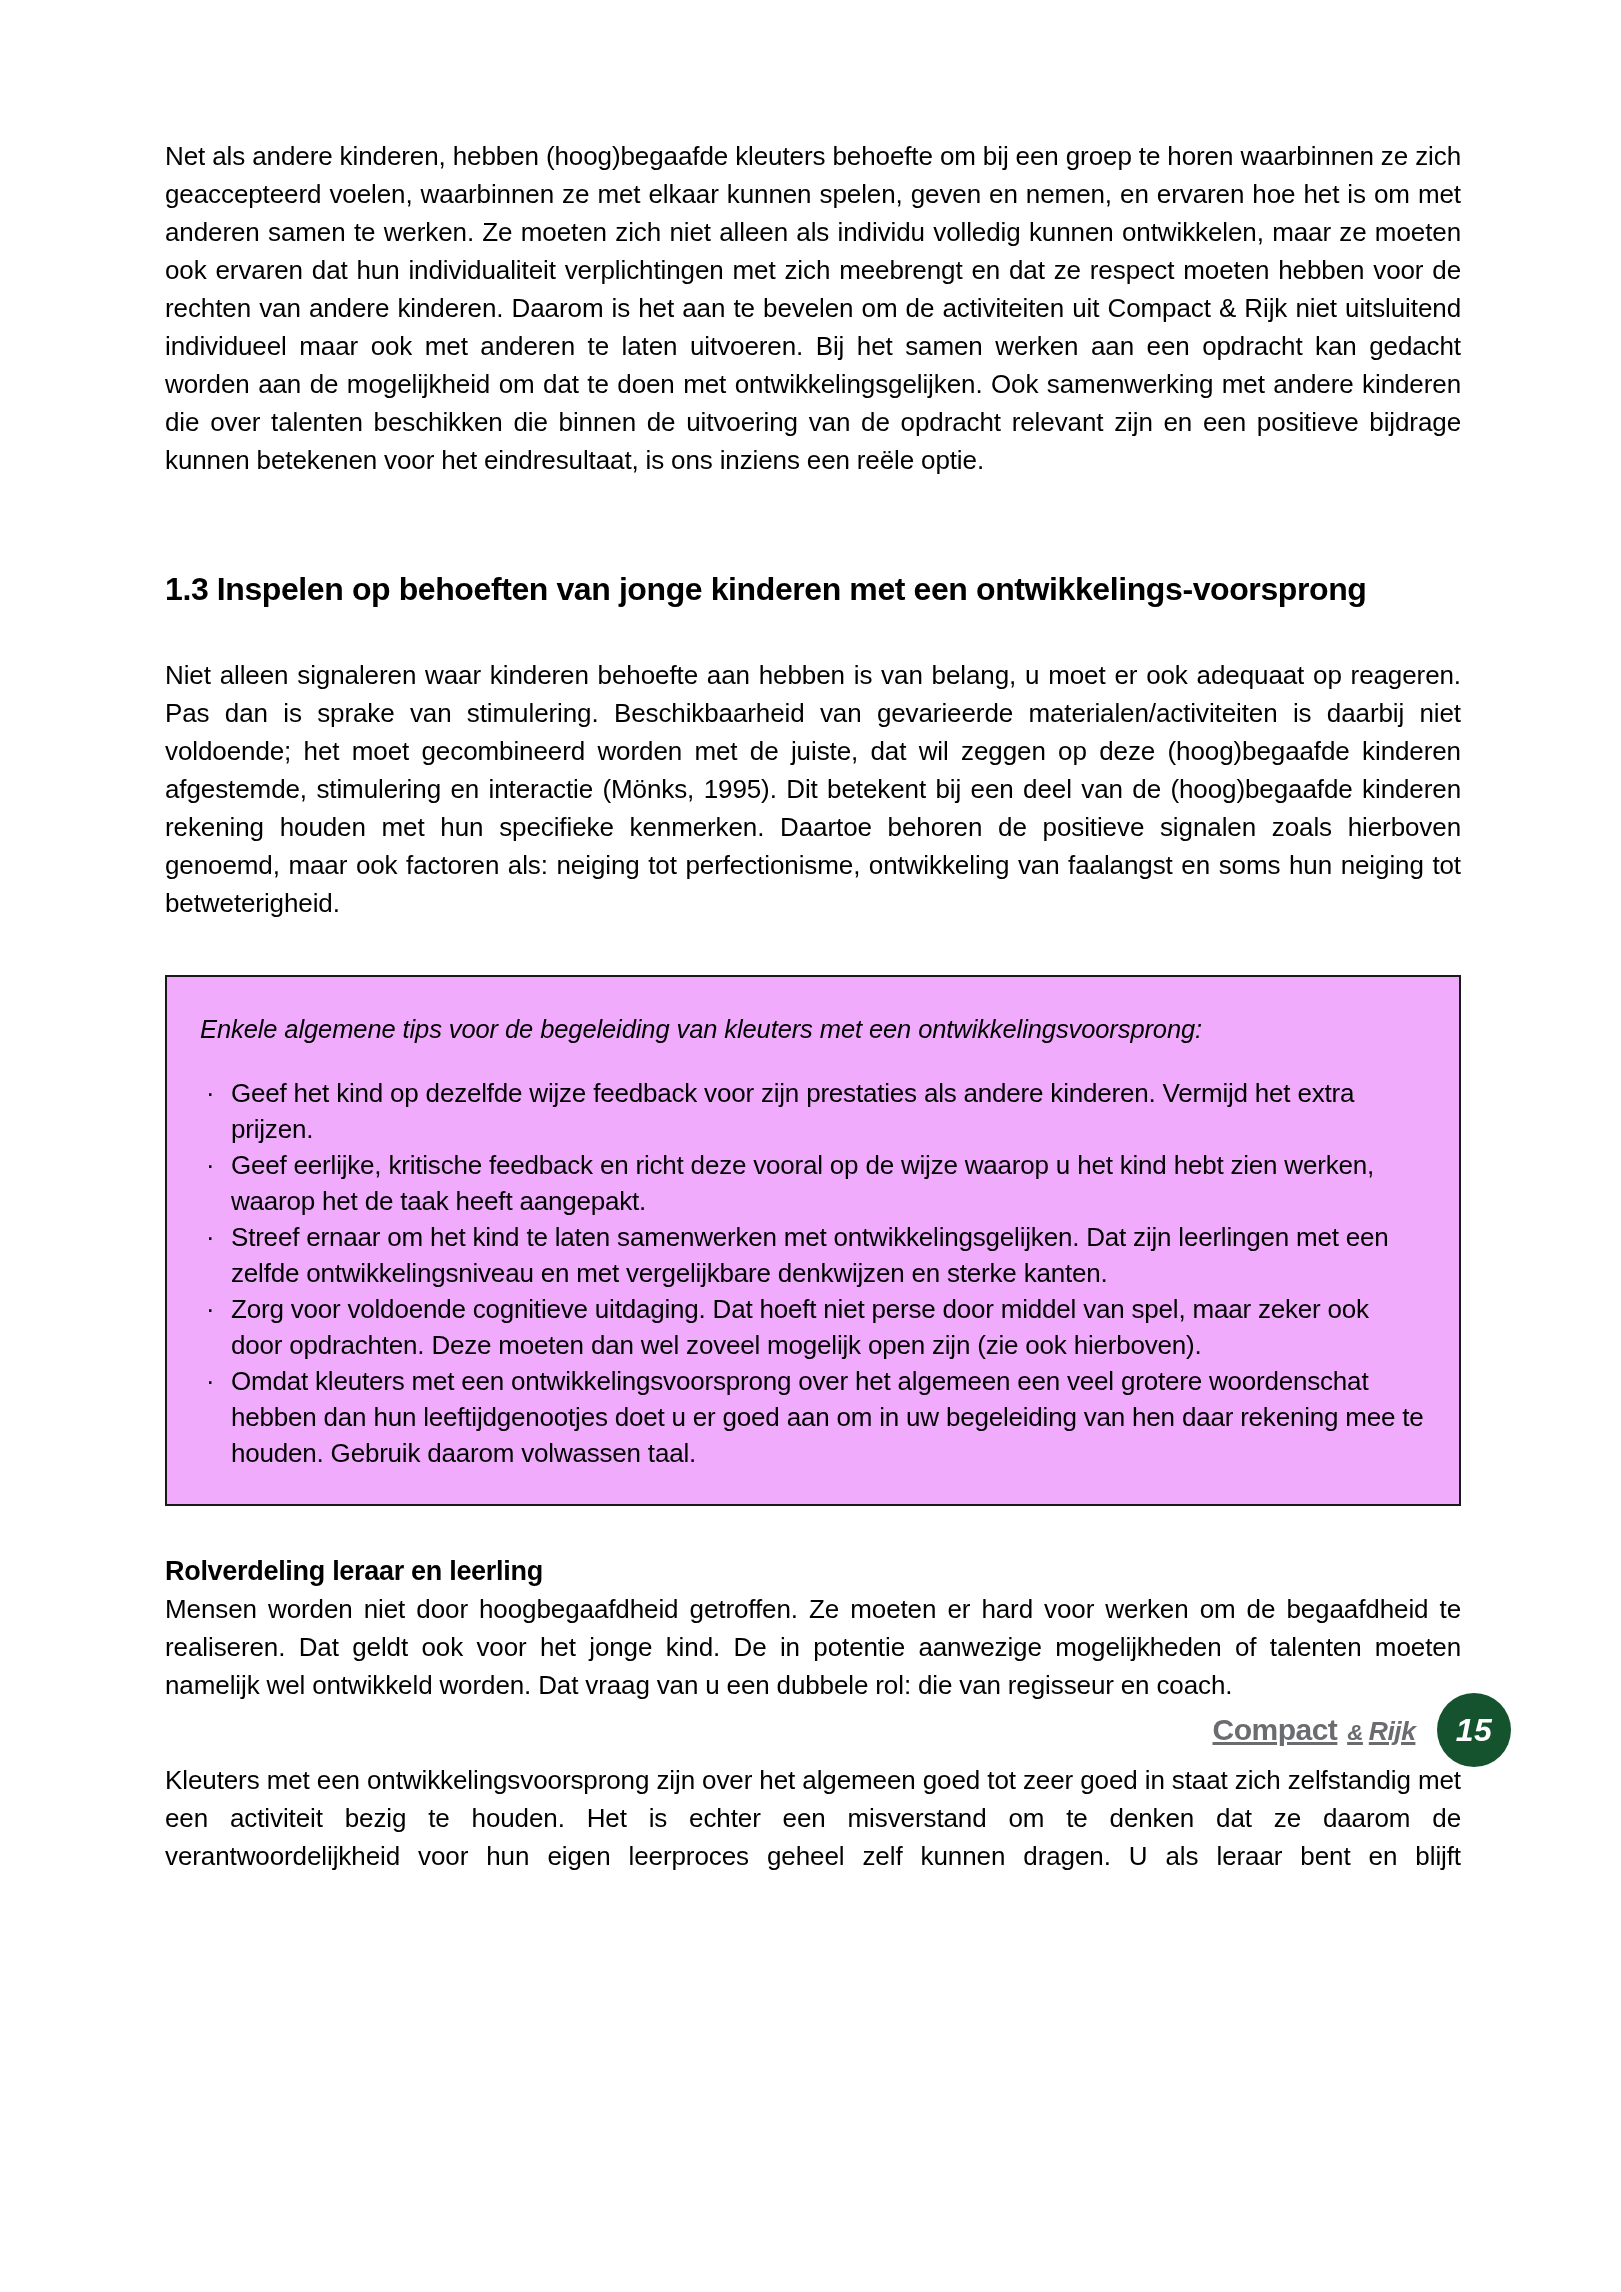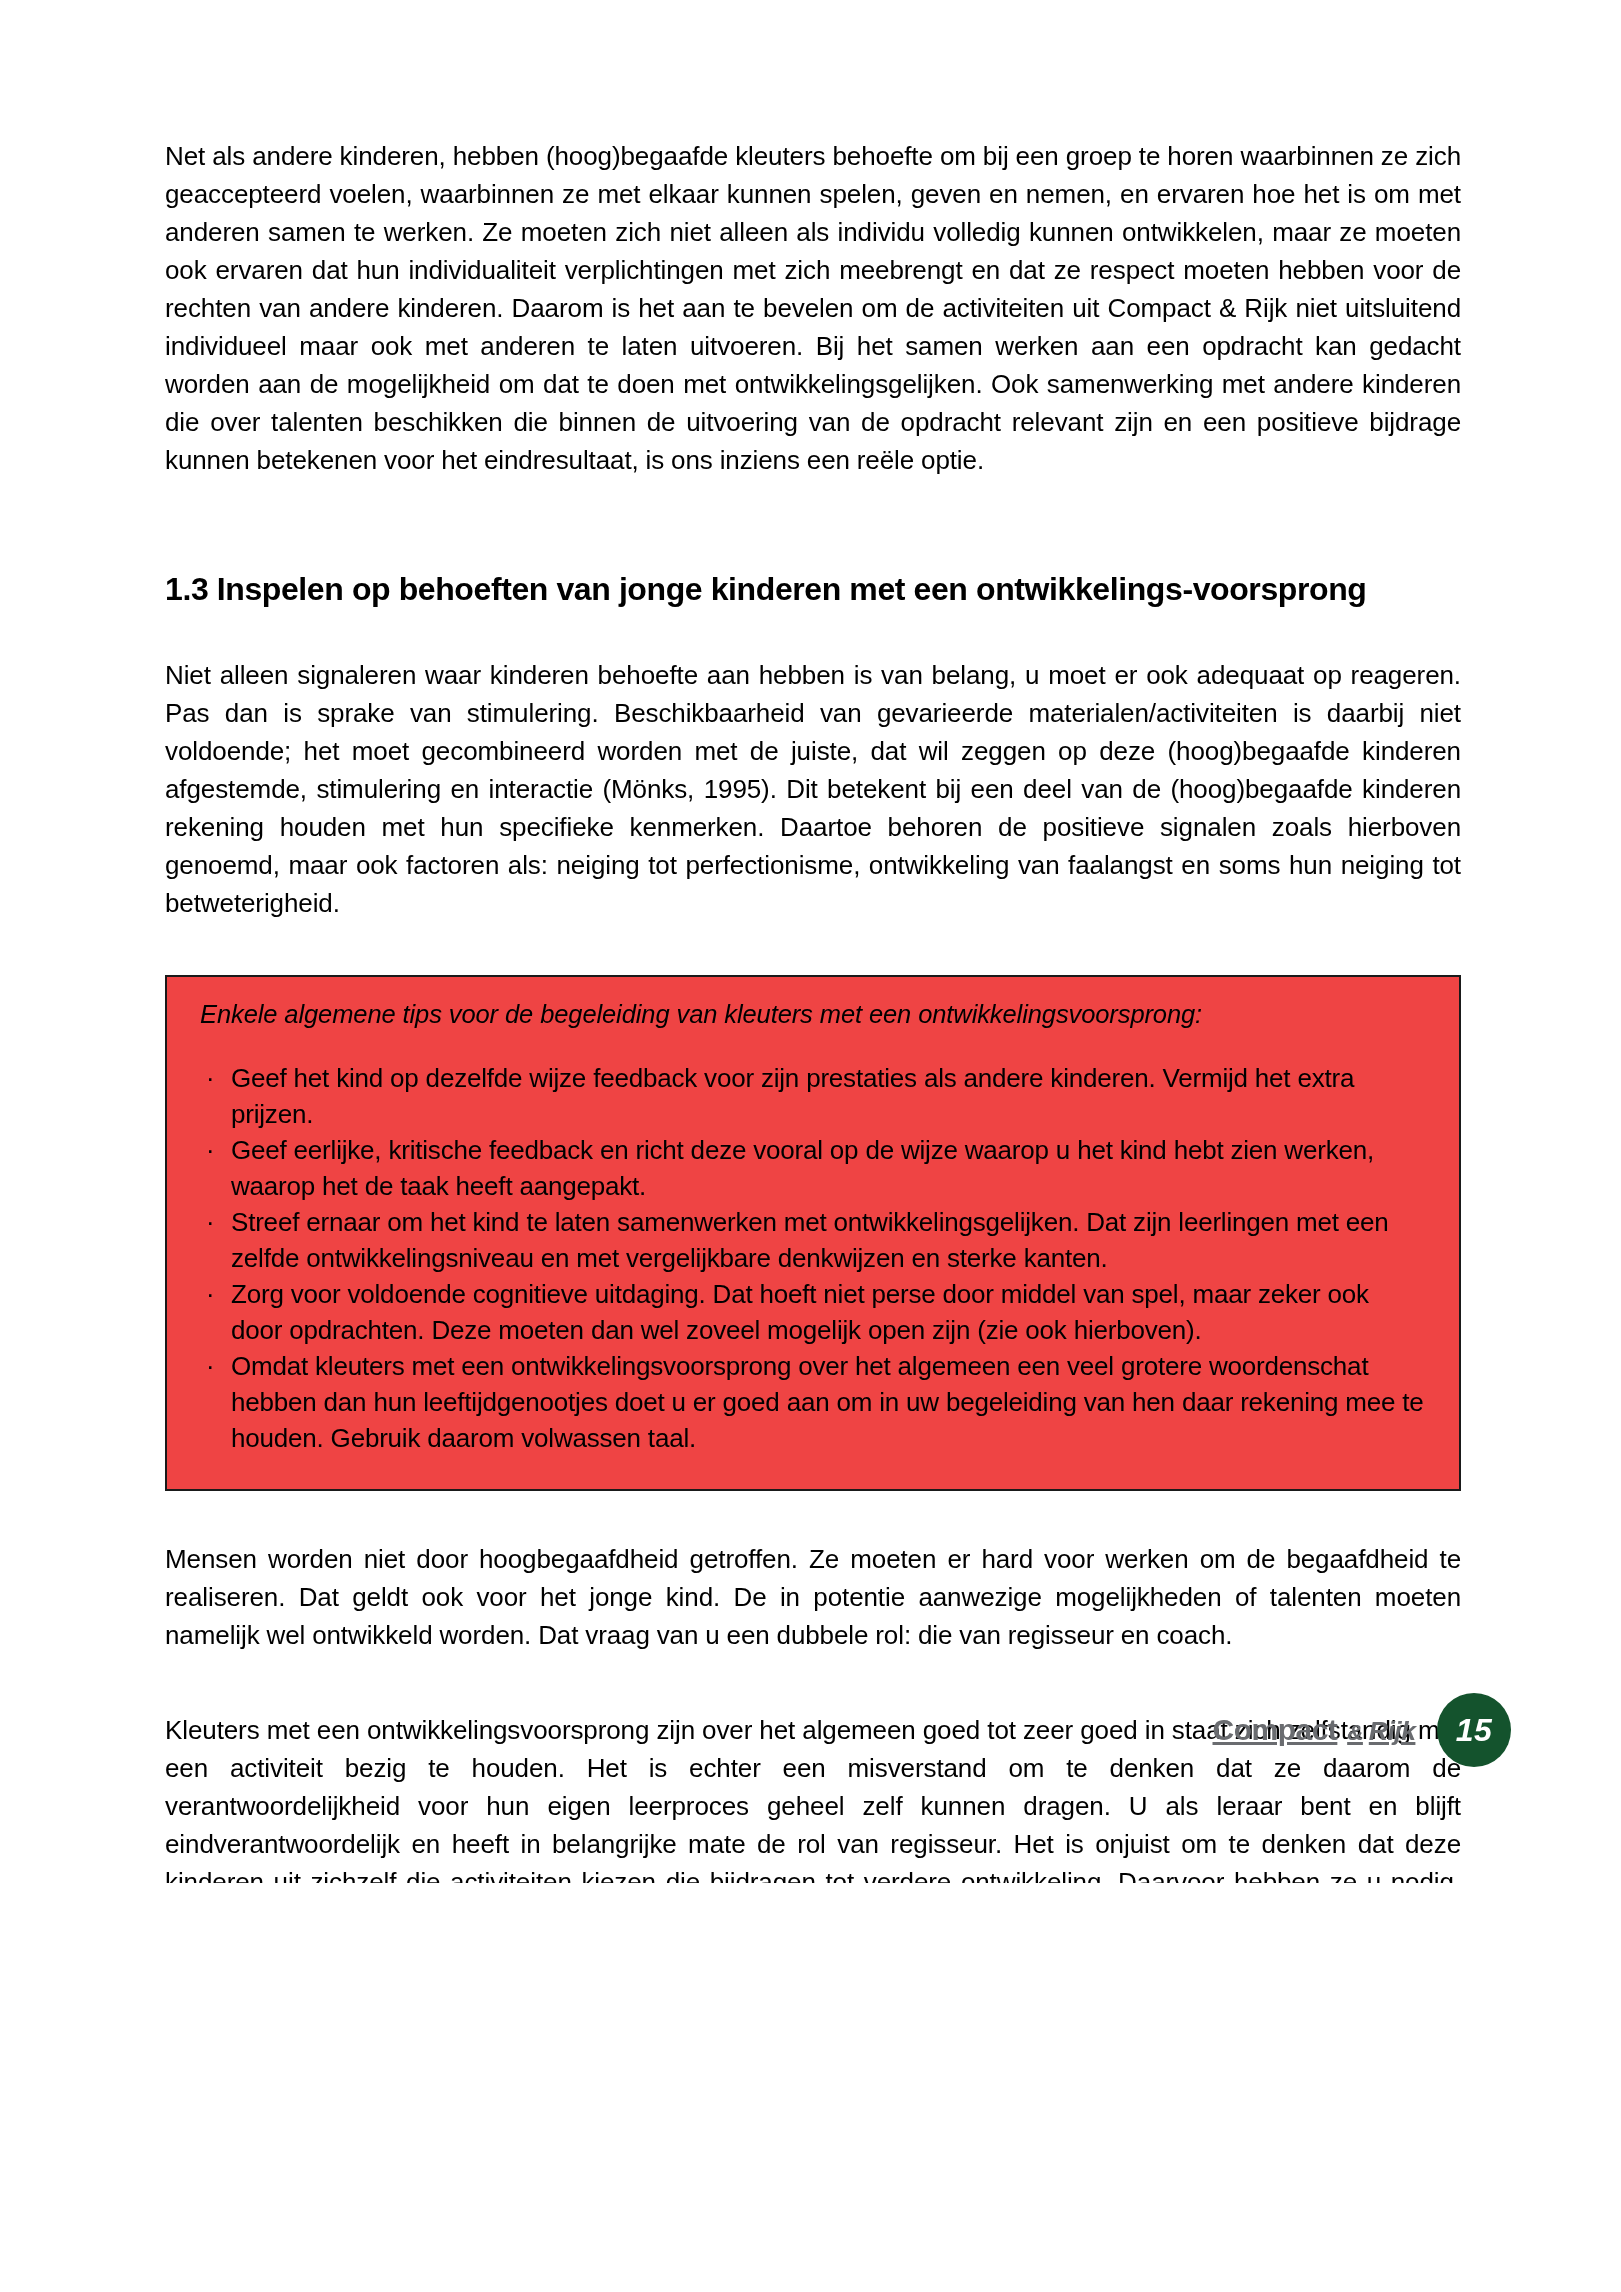--- a/index.html
+++ b/index.html
@@ -53,23 +53,23 @@
   }
   h3.sub-heading {
     margin: 0 0 2px 0;
     font-size: 27px;
     line-height: 33px;
     font-weight: bold;
     letter-spacing: -0.3px;
   }
   .tipbox {
     border: 2px solid #1a1a1a;
-    background: #ef4444;
+    background: #f0abfc;
     box-sizing: border-box;
-    padding: 21px 33px 33px 33px;
+    padding: 36px 33px 33px 33px;
     margin-top: 53px;
     margin-bottom: 49px;
   }
   .tipbox-title {
     font-style: italic;
     font-size: 25.5px;
     line-height: 33px;
     margin: 0 0 29px 0;
     letter-spacing: -0.1px;
   }
@@ -170,20 +170,21 @@
           <span class="bullet">·</span>
           <span>Zorg voor voldoende cognitieve uitdaging. Dat hoeft niet perse door middel van spel, maar zeker ook door opdrachten. Deze moeten dan wel zoveel mogelijk open zijn (zie ook hierboven).</span>
         </li>
         <li>
           <span class="bullet">·</span>
           <span>Omdat kleuters met een ontwikkelingsvoorsprong over het algemeen een veel grotere woordenschat hebben dan hun leeftijdgenootjes doet u er goed aan om in uw begeleiding van hen daar rekening mee te houden. Gebruik daarom volwassen taal.</span>
         </li>
       </ul>
     </div>
 
+    <h3 class="sub-heading">Rolverdeling leraar en leerling</h3>
 
     <p class="body-text">Mensen worden niet door hoogbegaafdheid getroffen. Ze moeten er hard voor werken om de begaafdheid te realiseren. Dat geldt ook voor het jonge kind. De in potentie aanwezige mogelijkheden of talenten moeten namelijk wel ontwikkeld worden. Dat vraag van u een dubbele rol: die van regisseur en coach.</p>
 
     <div class="para-gap-lg"></div>
 
     <p class="body-text">Kleuters met een ontwikkelingsvoorsprong zijn over het algemeen goed tot zeer goed in staat zich zelfstandig met een activiteit bezig te houden. Het is echter een misverstand om te denken dat ze daarom de verantwoordelijkheid voor hun eigen leerproces geheel zelf kunnen dragen. U als leraar bent en blijft eindverantwoordelijk en heeft in belangrijke mate de rol van regisseur. Het is onjuist om te denken dat deze kinderen uit zichzelf die activiteiten kiezen die bijdragen tot verdere ontwikkeling. Daarvoor hebben ze u nodig. Dat houdt niet alleen in dat u zorgt voor uitdagende activiteiten en een uitdagende omgeving, maar ook dat u ervoor zorgt dat ze die uitdaging daadwerkelijk oppakken. Dat doet u door in het persoonlijke contact uiting te geven aan uw verwachtingen ten aanzien van wat ze kunnen. Hoge, maar wel realistische verwachten leiden tot hoge prestaties. U laat merken dat u gelooft in de mogelijkheden van het kind en dat het die in deze activiteit kan waarmaken. Sander is 5 jaar en heeft een flinke ontwikkelingsvoorsprong. Op advies van de orthopedagoog kiest de leraar ervoor om aan Sander bouwopdrachten te geven, waar hij zich op stuk kan bijten. Ze zet de kist met bouwmateriaal klaar en nodigt Sander uit om te beginnen. Na enige tijd blijkt dat er nog niets uit zijn handen is gekomen. Hij is niet geïnteresseerd, denkt de juf. Pas nadat ze erbij gaat zitten en Sander op sleeptouw neemt door middel van globale suggesties en wat aanmoediging, komt hij los.</p>
 
   </div>
 
   <div class="footer">

